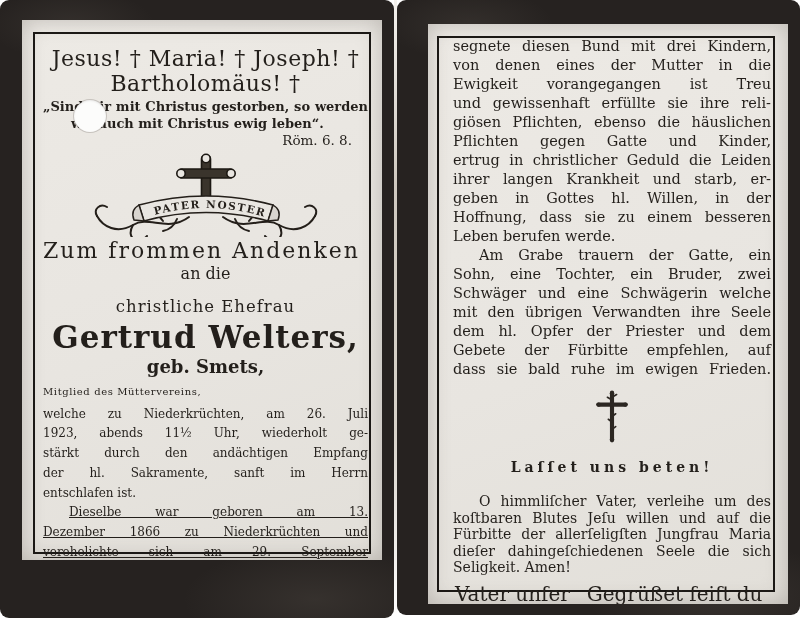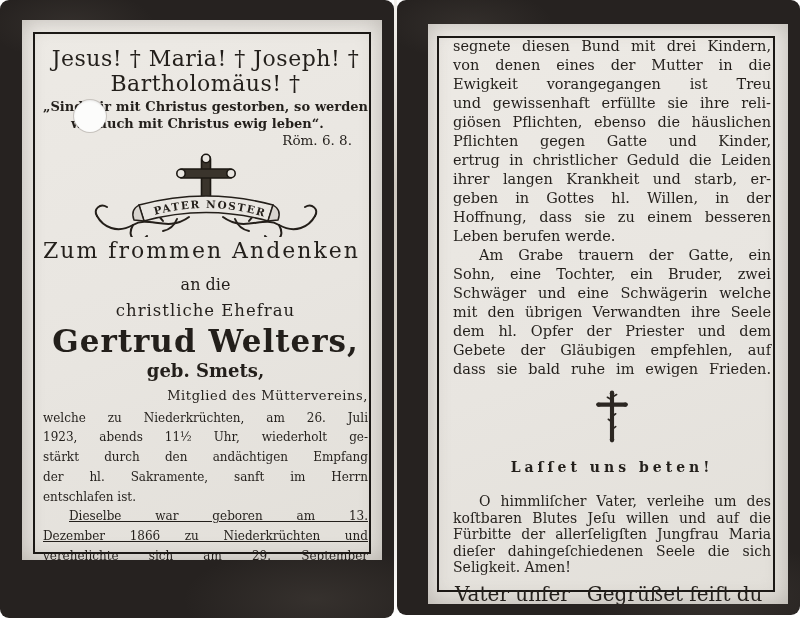--- a/index.html
+++ b/index.html
@@ -36,25 +36,25 @@
 
   .inv{font-size:22px;line-height:25px;text-align:center;letter-spacing:.5px;}
   .inv1{margin-top:14px;}
   .scr{font-size:13px;font-weight:bold;line-height:16.5px;margin-top:3px;}
   .scr .l1{text-align:justify;text-align-last:justify;}
   .scr .l2{text-indent:28px;}
   .scr-ref{font-size:13.5px;font-weight:normal;line-height:16.5px;text-align:right;padding-right:16px;}
 
   .orn{margin-top:4px;text-align:center;height:84px;}
   .ded1{font-size:22px;line-height:24px;letter-spacing:2px;margin-top:2px;}
-  .ded2{font-size:16px;line-height:18px;text-align:center;margin-top:13px;}
-  .ded3{font-size:16.5px;line-height:20px;text-align:center;letter-spacing:1px;margin-top:7px;}
+  .ded2{font-size:16px;line-height:18px;text-align:center;margin-top:2px;}
+  .ded3{font-size:16.5px;line-height:20px;text-align:center;letter-spacing:1px;margin-top:14px;}
   .name{font-size:31px;line-height:34px;font-weight:bold;text-align:center;letter-spacing:1px;margin-top:3px;}
   .maiden{font-size:18px;line-height:22px;font-weight:bold;text-align:center;margin-top:2px;}
-  .membership{font-size:13px;line-height:18px;text-align:right;letter-spacing:.6px;margin-top:5px;}
+  .membership{font-size:10px;line-height:18px;text-align:left;letter-spacing:.6px;margin-top:5px;}
 
   .jpara > div{text-align:justify;text-align-last:justify;}
   .jpara.last-left > div:last-child{text-align-last:left;}
   .jpara.indent-first > div:first-child{text-indent:26px;}
 
   .body-l{font-size:12px;line-height:19.8px;margin-top:4px;}
   .body-r{font-size:14.5px;line-height:19px;}
   .orn2{margin-top:10px;text-align:center;height:55px;}
   .prayer-call{font-size:14px;line-height:18px;font-weight:bold;text-align:center;letter-spacing:4px;margin-top:14px;}
   .prayer{font-size:14px;line-height:16.5px;margin-top:17px;}
@@ -156,21 +156,21 @@
           <div>geben in Gottes hl. Willen, in der</div>
           <div>Hoffnung, dass sie zu einem besseren</div>
           <div>Leben berufen werde.</div>
         </div>
       <div class="jpara indent-first body-r">
           <div>Am Grabe trauern der Gatte, ein</div>
           <div>Sohn, eine Tochter, ein Bruder, zwei</div>
           <div>Schwäger und eine Schwägerin welche</div>
           <div>mit den übrigen Verwandten ihre Seele</div>
           <div>dem hl. Opfer der Priester und dem</div>
-          <div>Gebete der Gläubigen empfehlen, auf</div>
+          <div>Gebete der Fürbitte empfehlen, auf</div>
           <div>dass sie bald ruhe im ewigen Frieden.</div>
         </div>
 
       <div class="orn2">
         <svg width="40" height="55" viewBox="0 0 40 60">
           <g stroke="#2c2722" fill="none" stroke-linecap="round">
             <path d="M20,4 L20,56" stroke-width="4.5"></path>
             <path d="M5,17 L35,17" stroke-width="4.5"></path>
             <path d="M20,9 l5,-3 M20,12 l-5,-3 M20,30 l4,-3 M20,36 l-4,-3 M20,44 l4,-3" stroke-width="1.8"></path>
             <circle cx="20" cy="4.5" r="2.4" fill="#2c2722" stroke="none"></circle>

